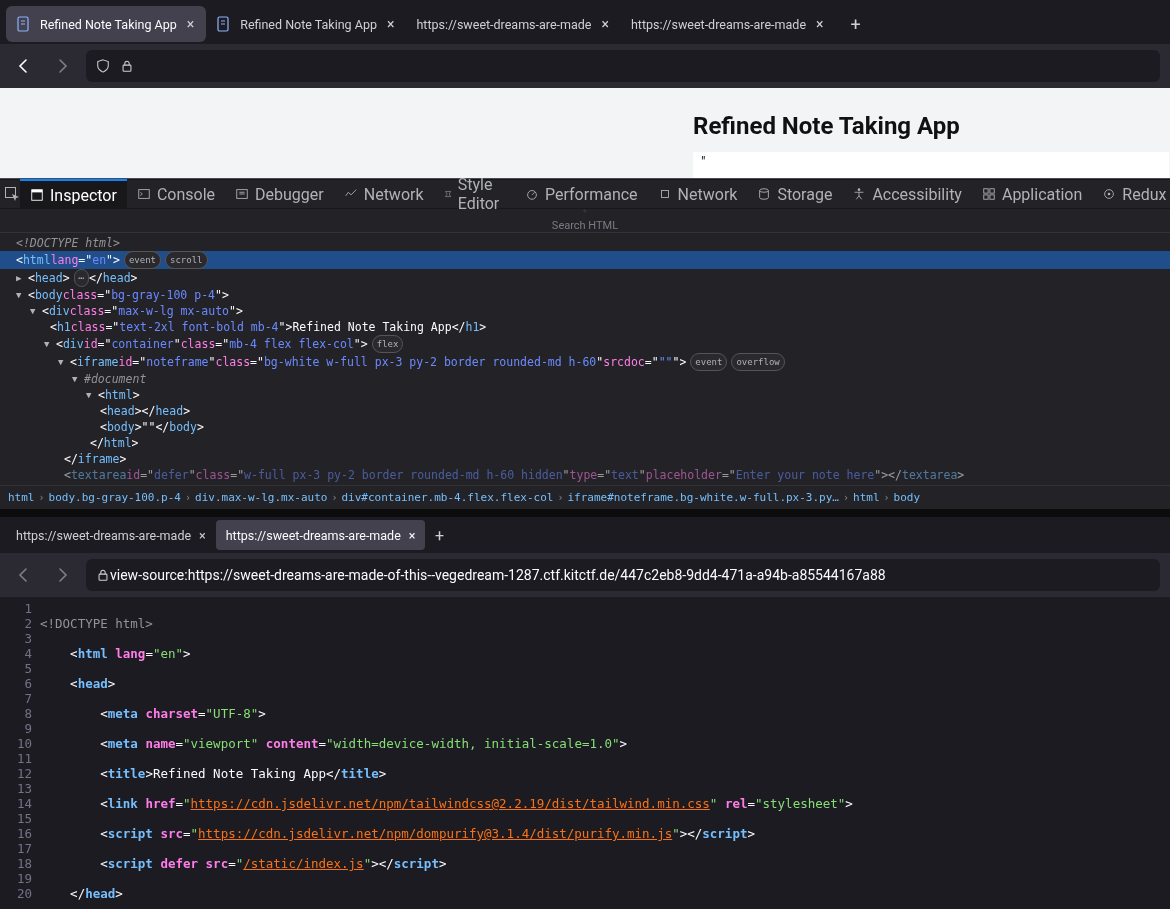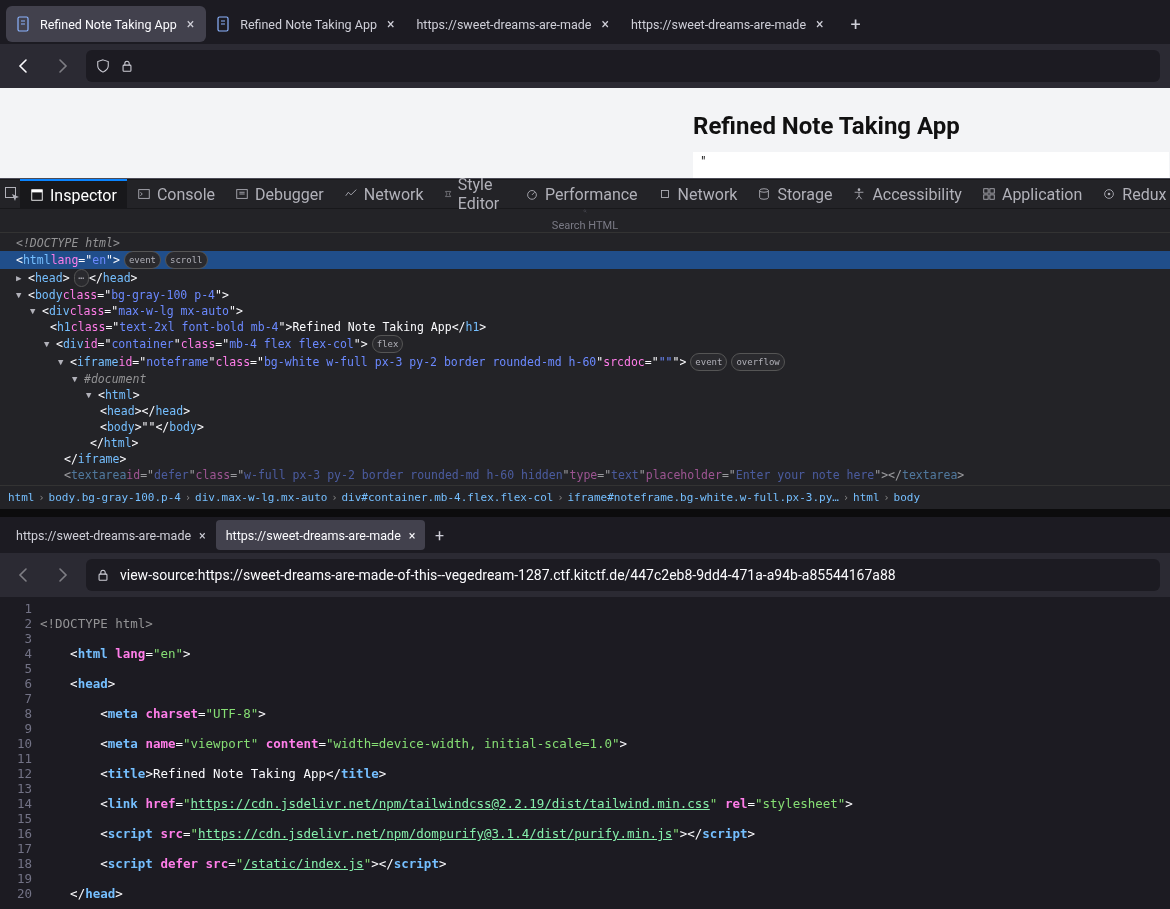--- a/index.html
+++ b/index.html
@@ -192,21 +192,21 @@
 .src-tab .label { white-space: nowrap; overflow: hidden; text-overflow: ellipsis; }
 .src-newtab { width: 28px; height: 28px; display:flex; align-items:center; justify-content:center; color:#cfcfd8; font-size: 16px;}
 
 
 .src-urlbar {
   display: flex; align-items: center; height: 44px;
   background: #2b2a33; padding: 0 10px; gap: 10px;
 }
 .src-urlfield {
   flex: 1; background: #1c1b22; border-radius: 6px; height: 32px;
-  display: flex; align-items: center; padding: 0 10px; gap: 10px;
+  display: flex; align-items: center; padding: 0 10px; 
 }
 .src-urltext { font-size: 14px; color: #fbfbfe; white-space: nowrap; overflow: hidden;}
 
 
 .source-view {
   font-family: Menlo, Consolas, monospace;
   font-size: 12.5px;
   line-height: 15px;
   background: #1c1b22;
   display: flex;
@@ -215,21 +215,21 @@
   width: 40px; text-align: right; padding: 4px 8px 4px 0;
   color: #737386; user-select: none;
 }
 .gutter div { height: 15px; }
 .code { padding: 4px 0; flex: 1; white-space: pre; overflow: hidden;}
 .code div { height: 15px; }
 .tk-tag { color: #75bfff; font-weight: bold;}
 .tk-attr { color: #ff7de9; font-weight: bold;}
 .tk-val { color: #86de74; }
 .tk-comment { color: #939395; }
-.tk-link { color: #86efac; text-decoration: underline; }
+.tk-link { color: #f97316; text-decoration: underline; }
 
 svg { display: block; }
 </style>
 </head>
 <body>
 
 <div class="tab-strip">
   <div class="tab active">
     <span class="fav">
       <svg viewBox="0 0 16 16" fill="none">

